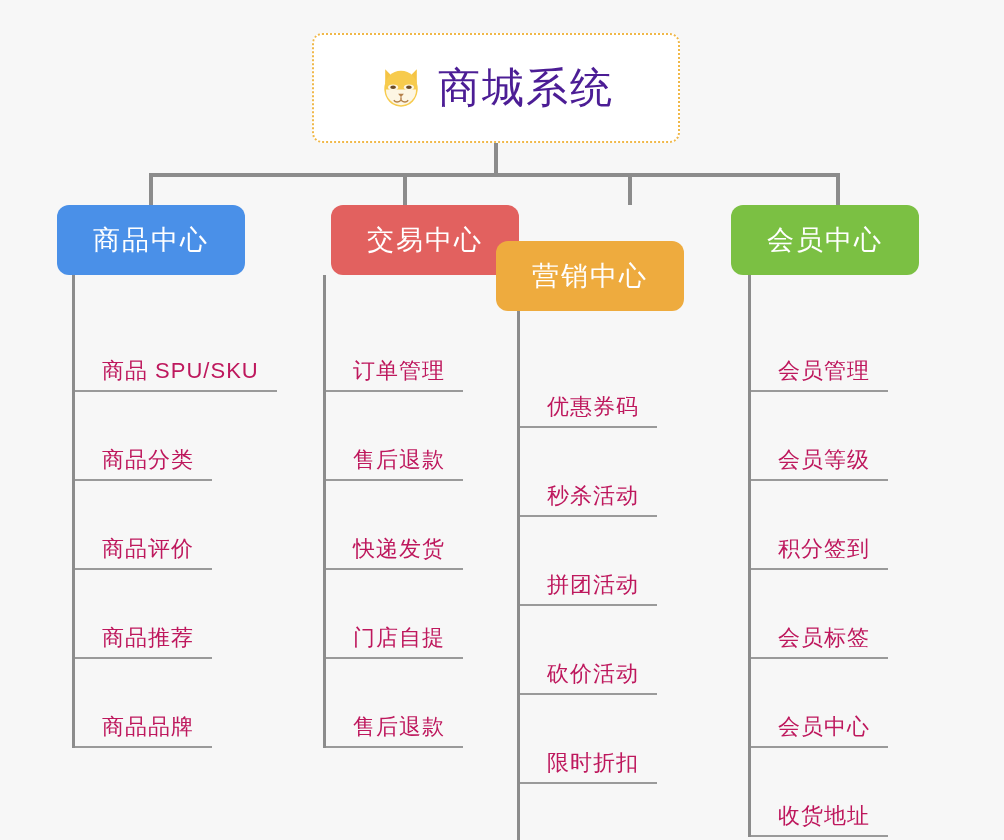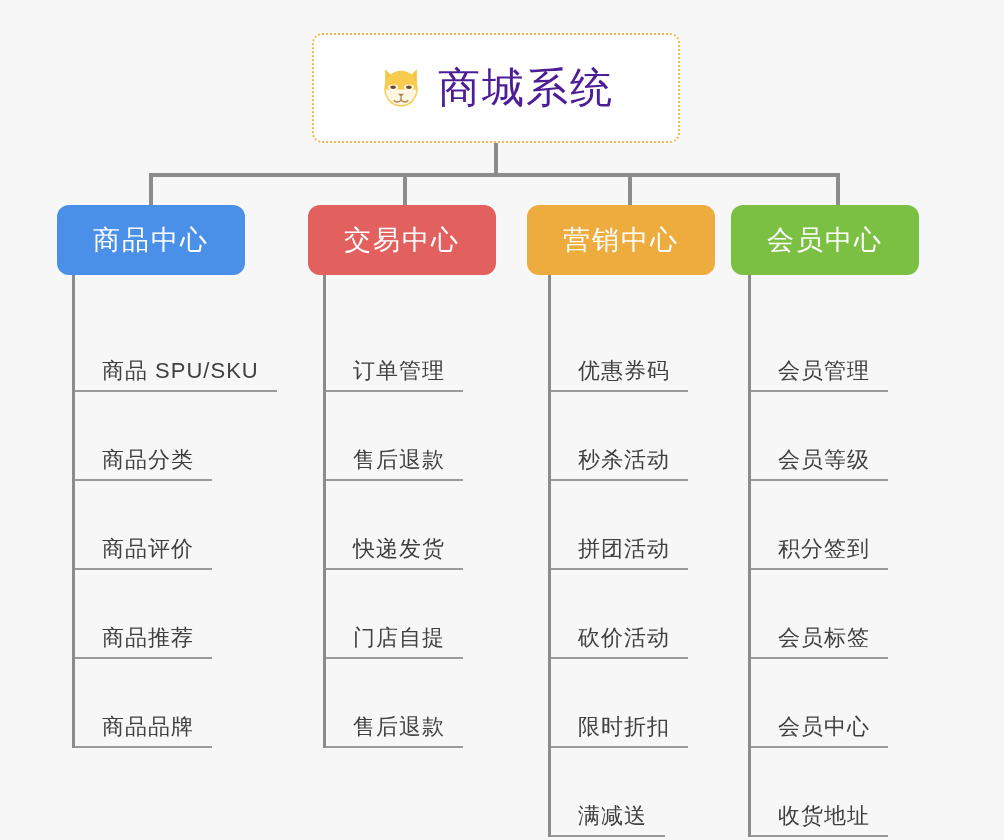--- a/index.html
+++ b/index.html
@@ -84,37 +84,37 @@
   .conn-drop.d2 { left: 628px; }
   .conn-drop.d3 { left: 836px; }
 
   
   .column {
     position: absolute;
     top: 205px;
   }
   .column.c0 { left: 57px;  }
   .column.c1 { left: 308px; }
-  .column.c2 { left: 527px; }
+  .column.c2 { left: 496px; margin-top: 36px; }
   .column.c3 { left: 731px; }
 
   .cat-box {
     width: 188px;
     height: 70px;
     border-radius: 12px;
     display: flex;
     align-items: center;
     justify-content: center;
     color: #ffffff;
     font-size: 27px;
     letter-spacing: 2px;
     white-space: nowrap;
   }
   .column.c0 .cat-box { background: #4a90e8; }
-  .column.c1 .cat-box { background: #e2615f; }
+  .column.c1 .cat-box { background: #e2615f; margin-left: 23px; }
   .column.c2 .cat-box { background: #eeab3e; }
   .column.c3 .cat-box { background: #7bc043; }
 
   
   .cat-stub {
     position: absolute;
     top: 70px;
     width: 3px;
     height: 28px;
     background: #8c8c8c;
@@ -137,21 +137,21 @@
 
   .leaf {
     height: 89px;
     display: flex;
     align-items: flex-end;
     padding-left: 27px;
   }
   .leaf-label {
     display: inline-block;
     font-size: 22px;
-    color: #404040;
+    color: #be185d;
     line-height: 1.15;
     letter-spacing: 1px;
     white-space: nowrap;
     padding: 0 18px 7px 0;
     margin-left: -27px;
     padding-left: 27px;
     border-bottom: 2px solid #9a9a9a;
   }
 </style>
 </head>

